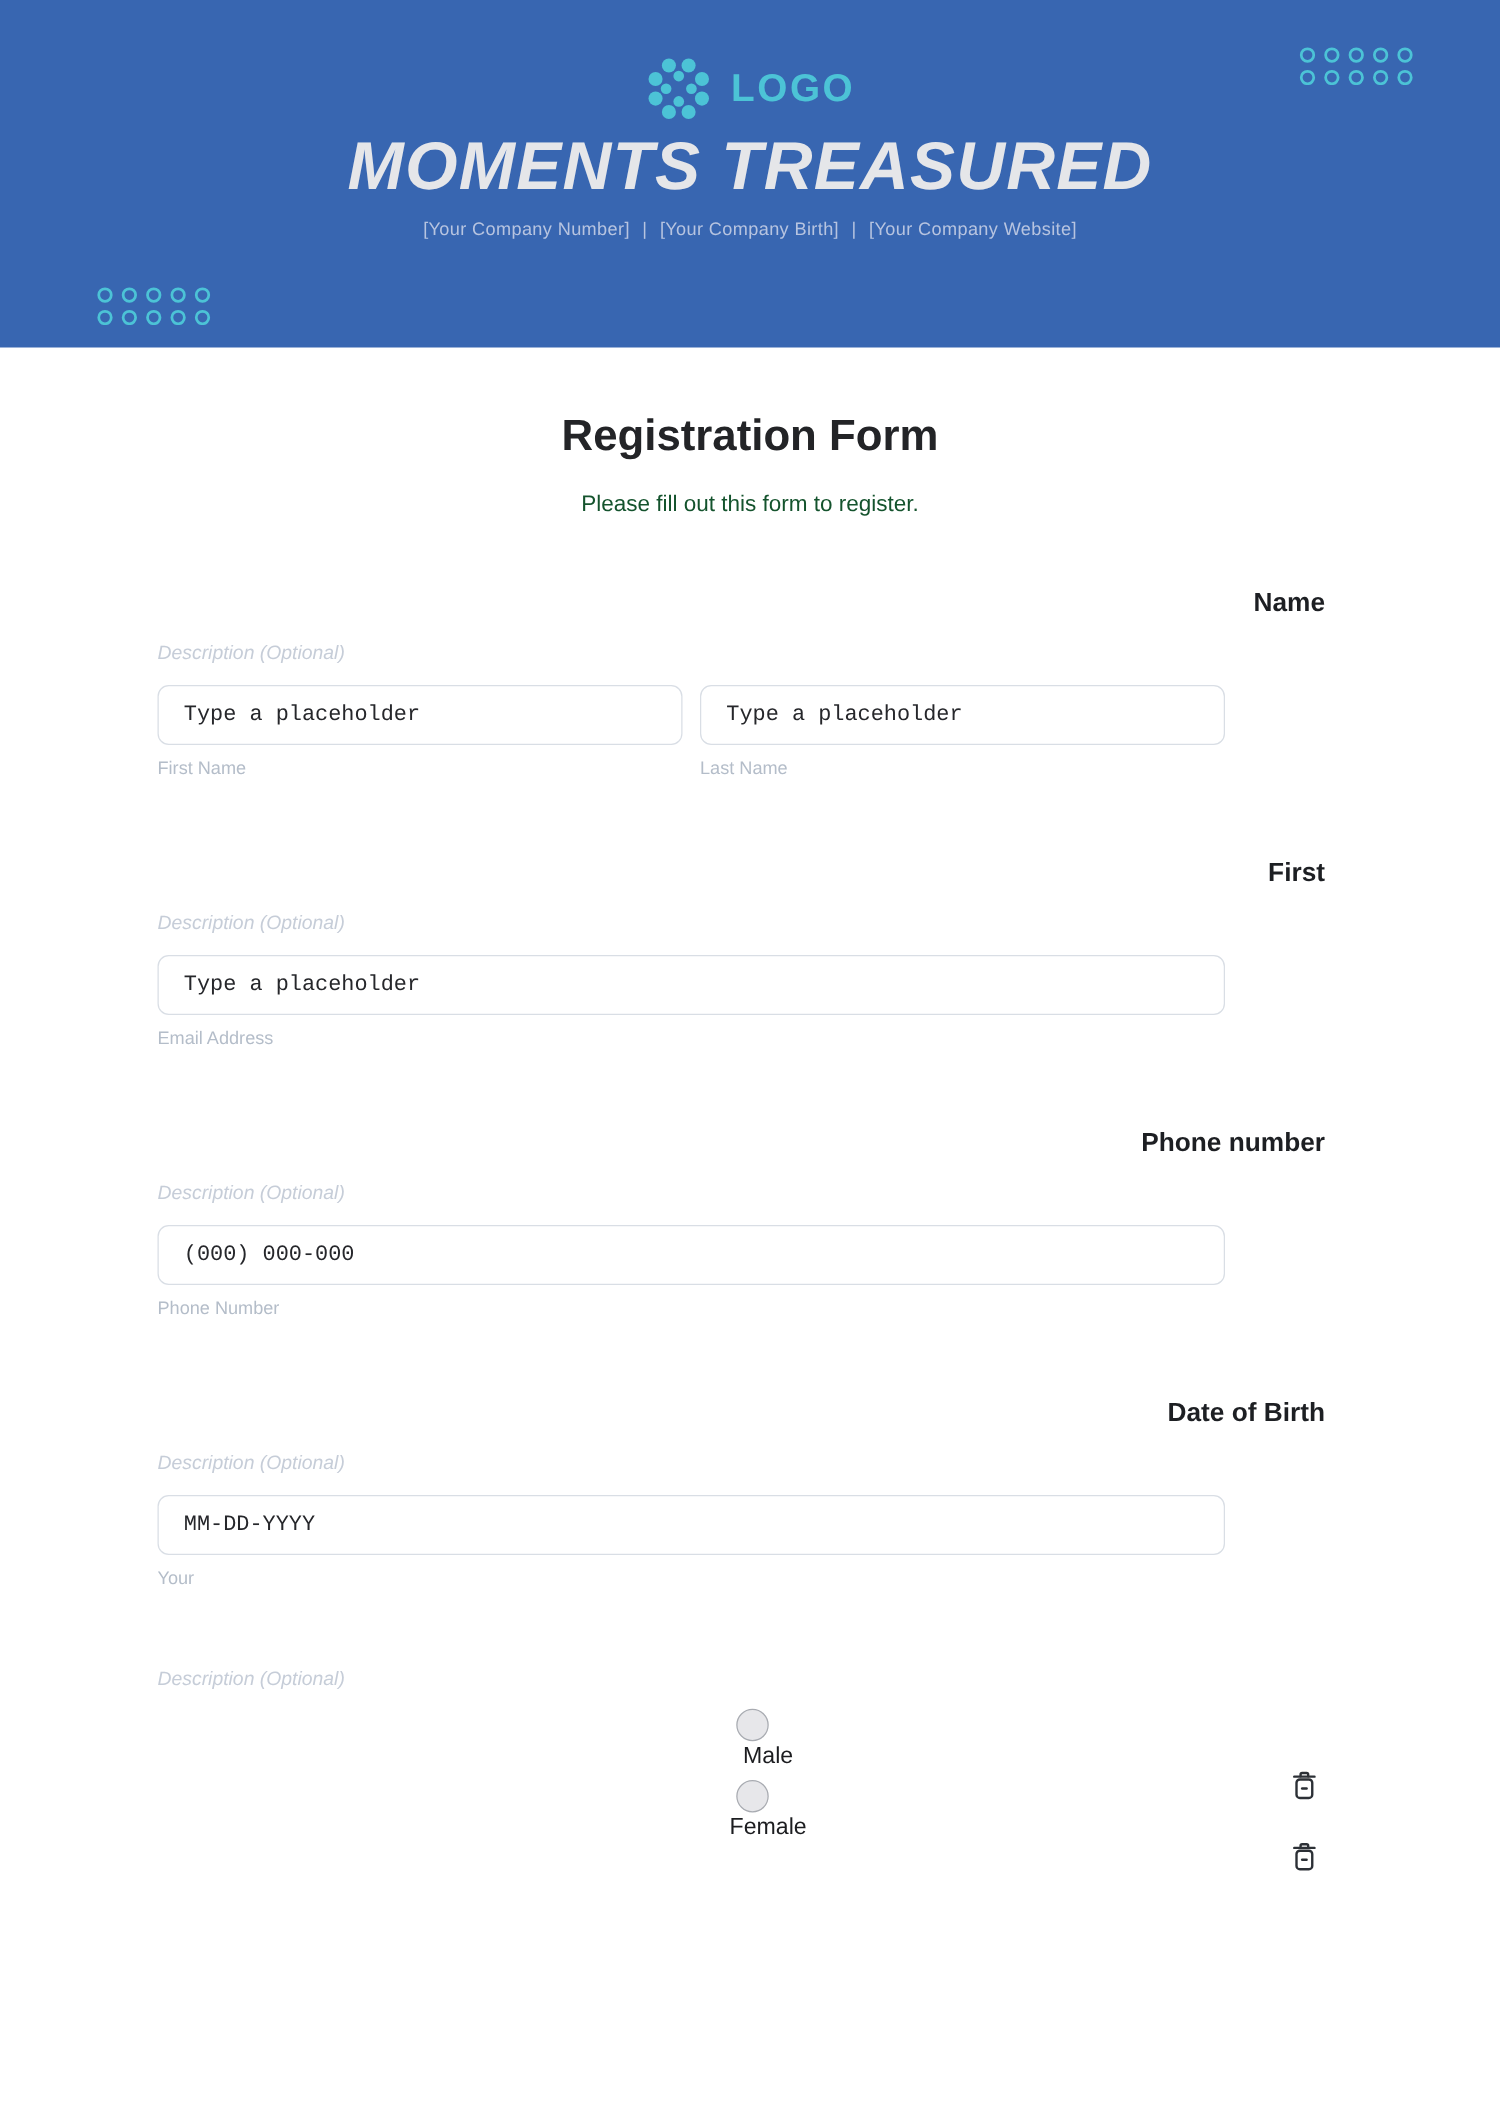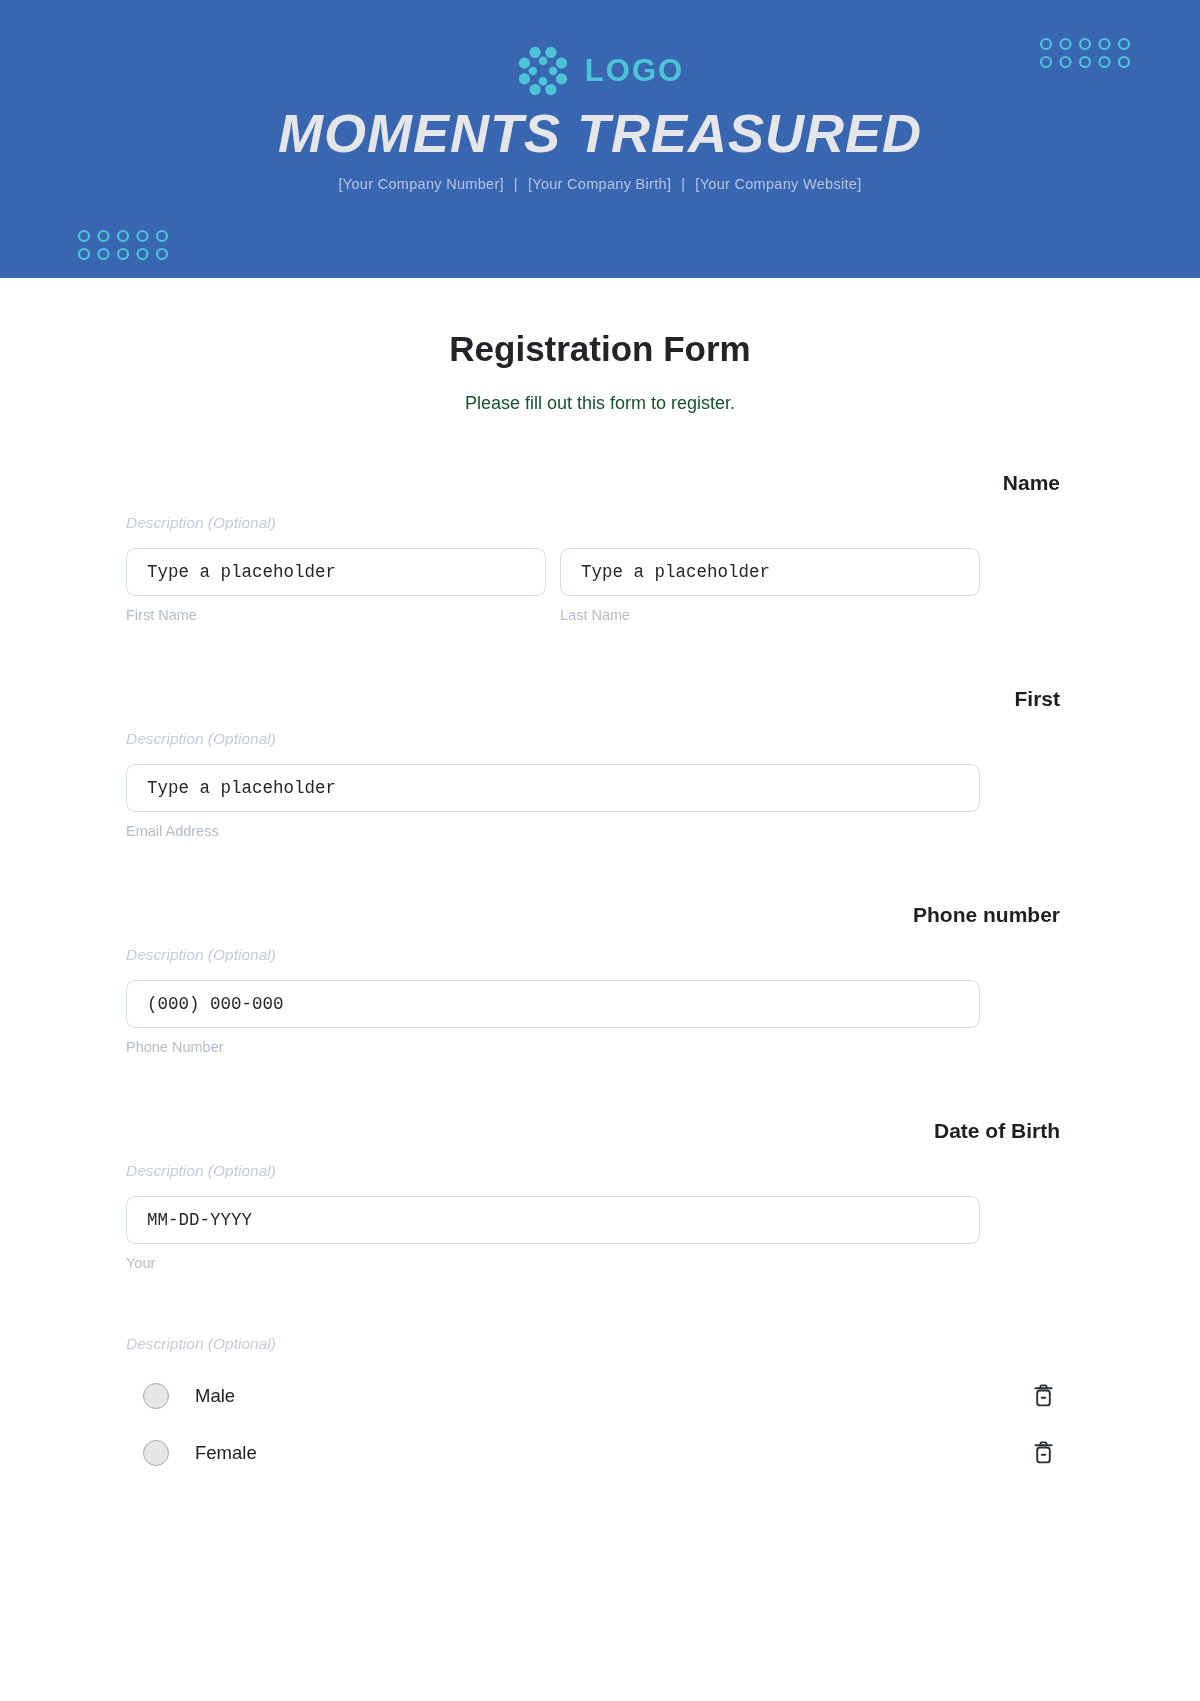--- a/index.html
+++ b/index.html
@@ -67,21 +67,21 @@
     padding:0 20px;font-size:17.5px;color:#222;background:#fff;
     font-family:Liberation Mono, monospace;outline:none;display:block;
   }
   .text-input::placeholder{color:#26272b;opacity:1;}
   .field-label{
     margin-top:10px;font-size:14.5px;color:#b4bdc9;font-weight:500;line-height:18px;
   }
   
   .options{margin-top:13px;}
   .gender-option{
-    display:flex;align-items:center;height:57px;padding-left:17px;
+    display:flex;align-items:center;height:57px;padding-left:17px;flex-direction:column;
   }
   .radio{
     width:26px;height:26px;border-radius:50%;
     background:#e7e7ea;border:1.5px solid #a8abb1;box-sizing:border-box;
     flex:0 0 auto;cursor:pointer;
   }
   .option-label{margin-left:26px;font-size:18.5px;color:#1c1d20;}
   .trash-btn{
     margin-left:auto;margin-right:2px;
     width:30px;height:30px;display:flex;align-items:center;justify-content:center;

